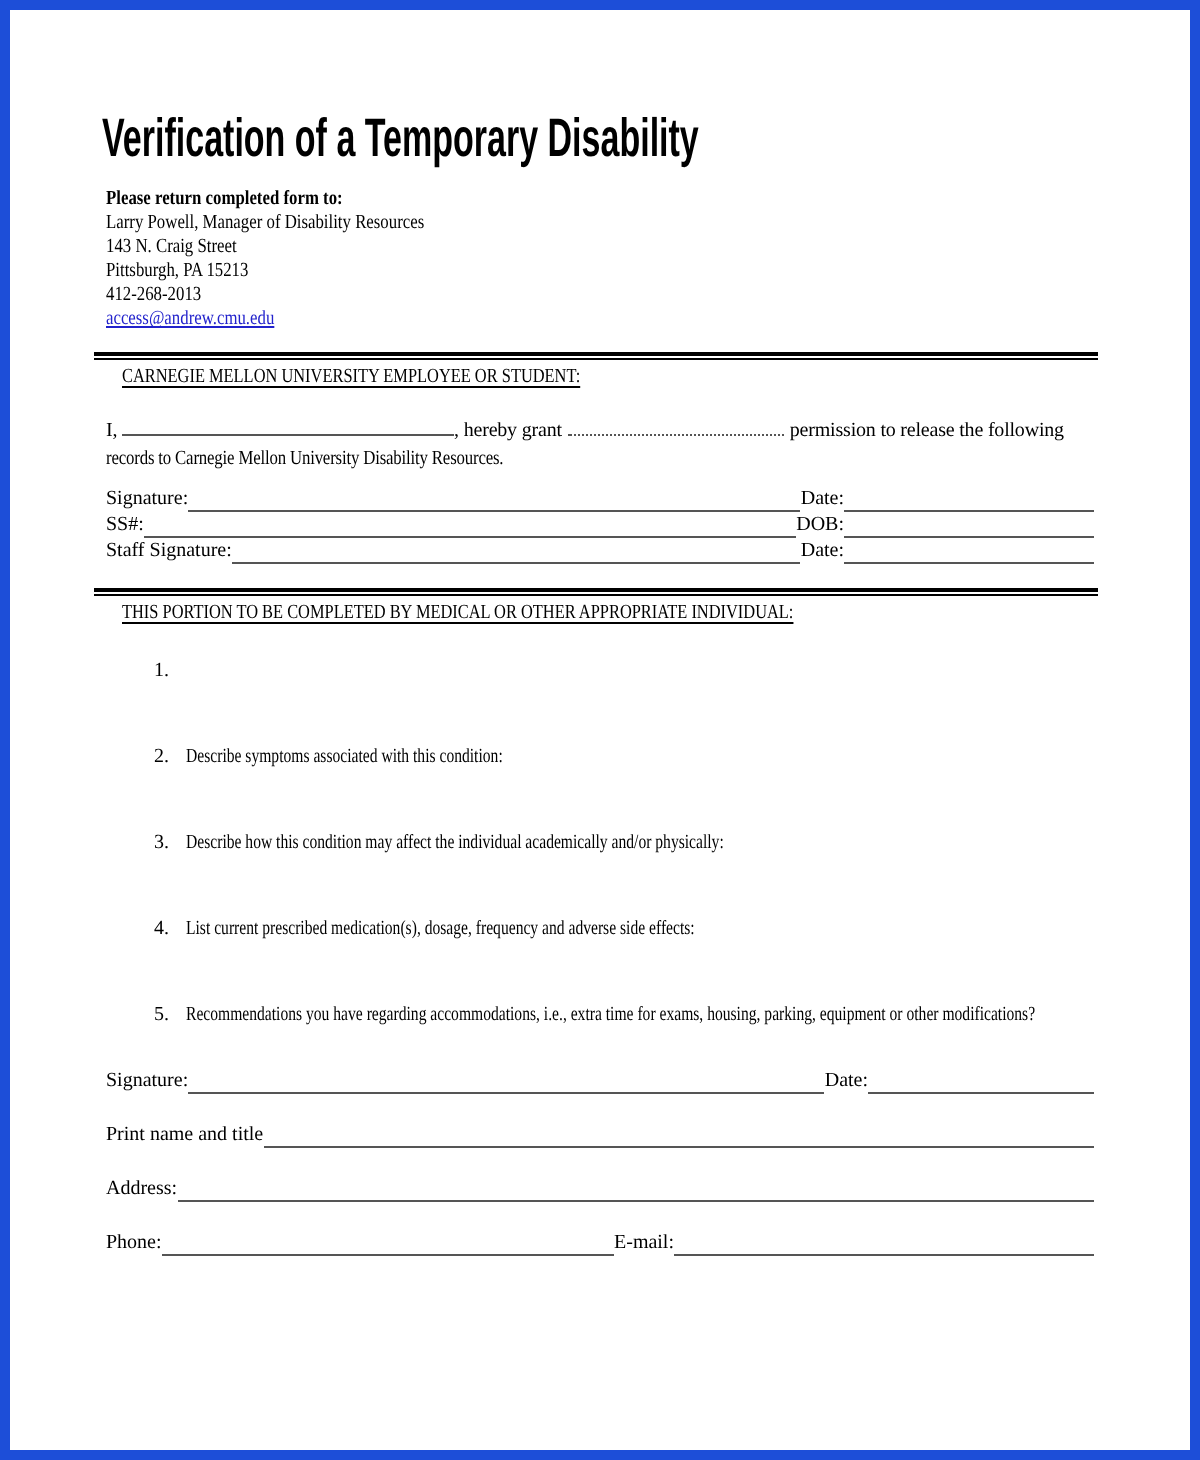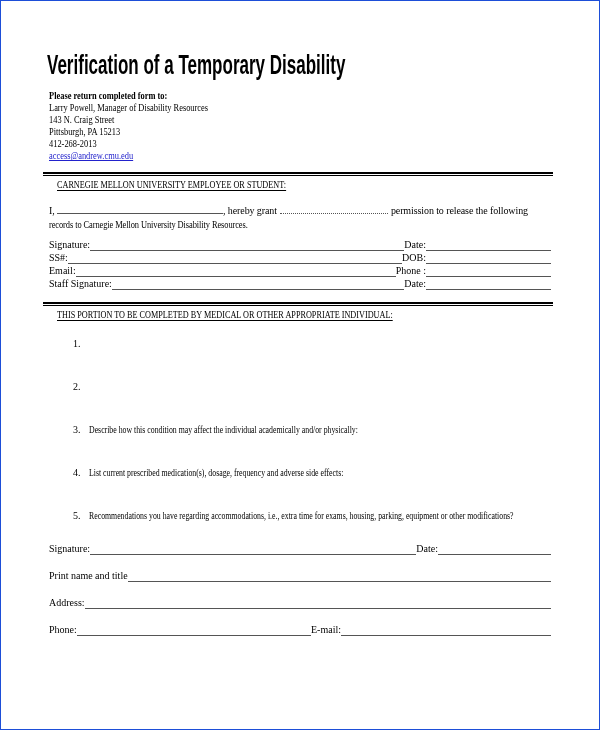--- a/index.html
+++ b/index.html
@@ -1,21 +1,21 @@
 <!DOCTYPE html>
 <html><head>
 <meta charset="utf-8">
 <style>
   html,body{margin:0;padding:0;background:#fff;}
   .page{
     position:relative;
     width:600px;height:730px;
     box-sizing:border-box;
     background:#fff;
-    border:1px solid #1d4ed8;
+    border:5px solid #1d4ed8;
     overflow:hidden;
     font-family:"Liberation Serif","DejaVu Serif",serif;
     color:#000;
     font-size:10px;
   }
   
   .title{
     margin:50px 0 0 46px;
     font-family:"Liberation Sans","DejaVu Sans",sans-serif;
     font-weight:bold;
@@ -108,43 +108,38 @@
       <span class="lbl">Date:</span>
       <span class="line2"></span>
     </div>
     <div class="form-row">
       <span class="lbl">SS#:</span>
       <span class="line"></span>
       <span class="lbl">DOB:</span>
       <span class="line2"></span>
     </div>
     <div class="form-row">
-      <span class="lbl">Email:</span>
-      <span class="line"></span>
-      <span class="lbl">Phone :</span>
-      <span class="line2"></span>
-    </div>
-    <div class="form-row">
       <span class="lbl">Staff Signature:</span>
       <span class="line"></span>
       <span class="lbl">Date:</span>
       <span class="line2"></span>
     </div>
   </div>
 
   <div class="divider divider2"></div>
 
   <div class="sec-heading"><span class="squeeze">THIS PORTION TO BE COMPLETED BY MEDICAL OR OTHER APPROPRIATE INDIVIDUAL:</span></div>
 
   <div class="q-list">
     <div class="q-item">
       <span class="q-num">1.</span>
     </div>
     <div class="q-item">
       <span class="q-num">2.</span>
+      <span class="q-text"><span class="squeeze">Describe symptoms associated with this condition:</span></span>
     </div>
     <div class="q-item">
       <span class="q-num">3.</span>
       <span class="q-text"><span class="squeeze">Describe how this condition may affect the individual academically and/or physically:</span></span>
     </div>
     <div class="q-item">
       <span class="q-num">4.</span>
       <span class="q-text"><span class="squeeze">List current prescribed medication(s), dosage, frequency and adverse side effects:</span></span>
     </div>
     <div class="q-item">

